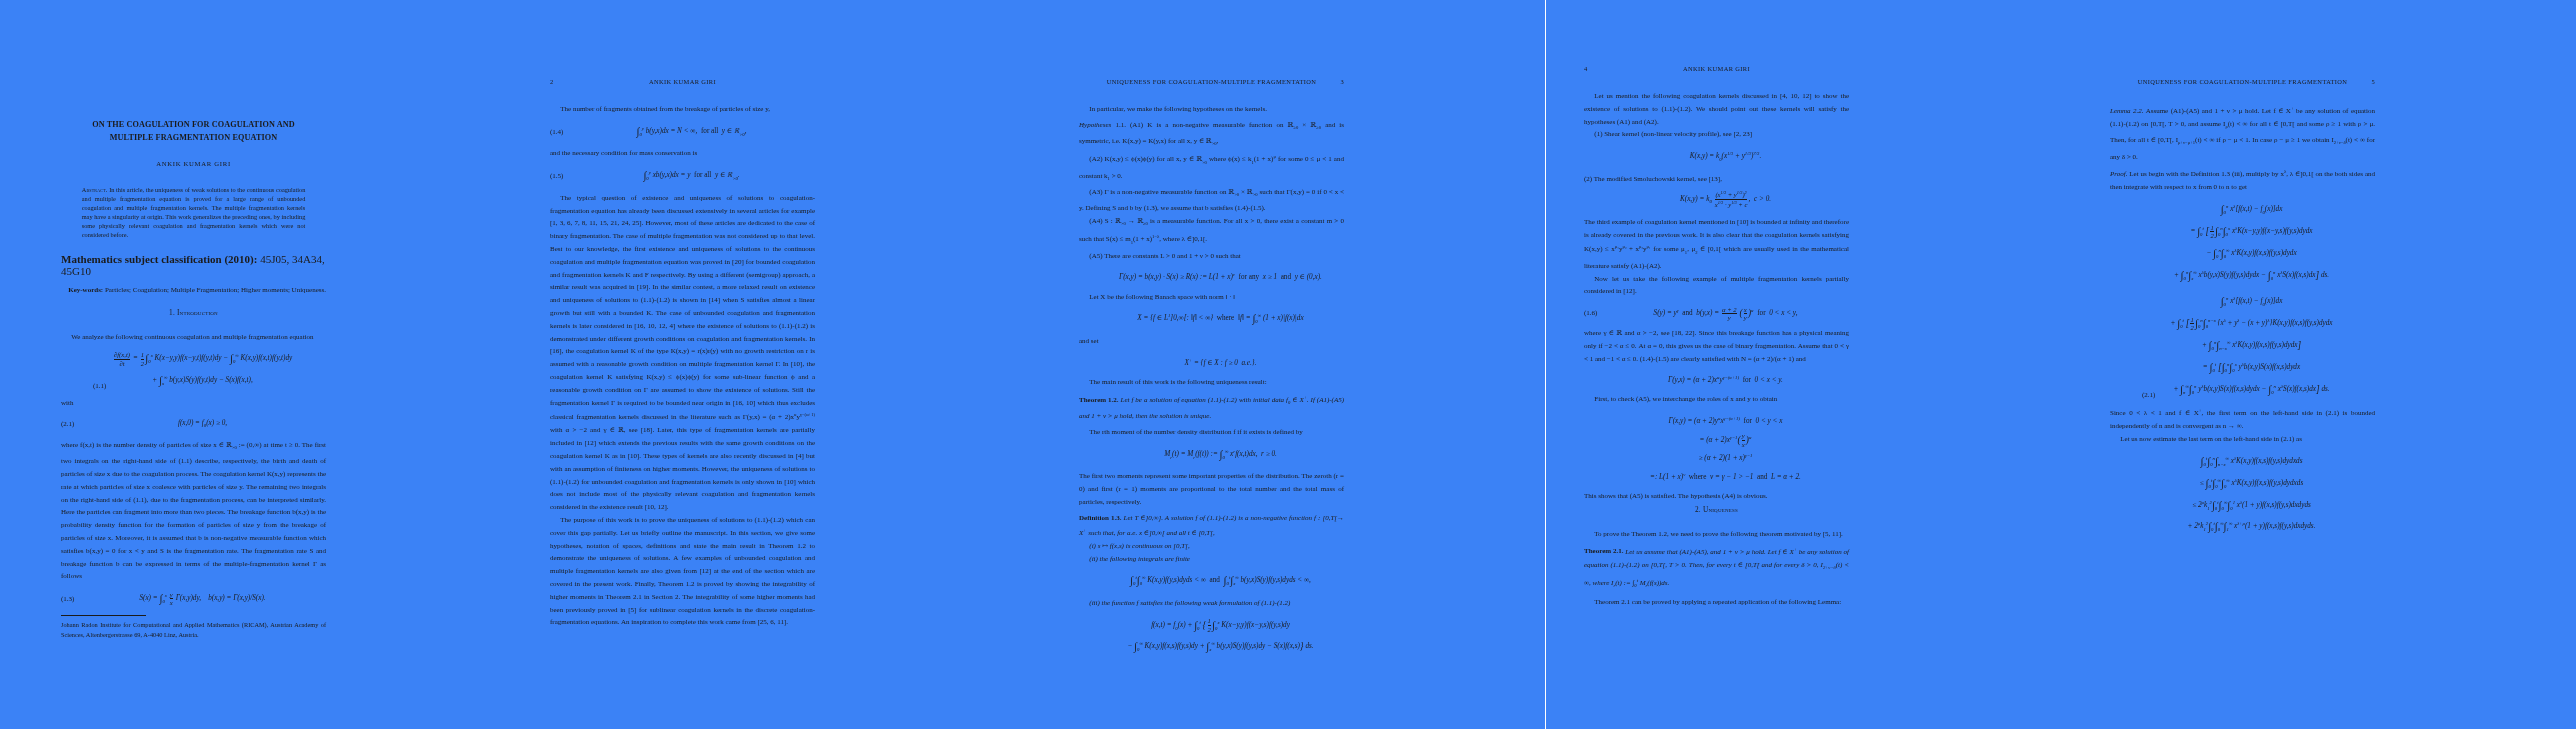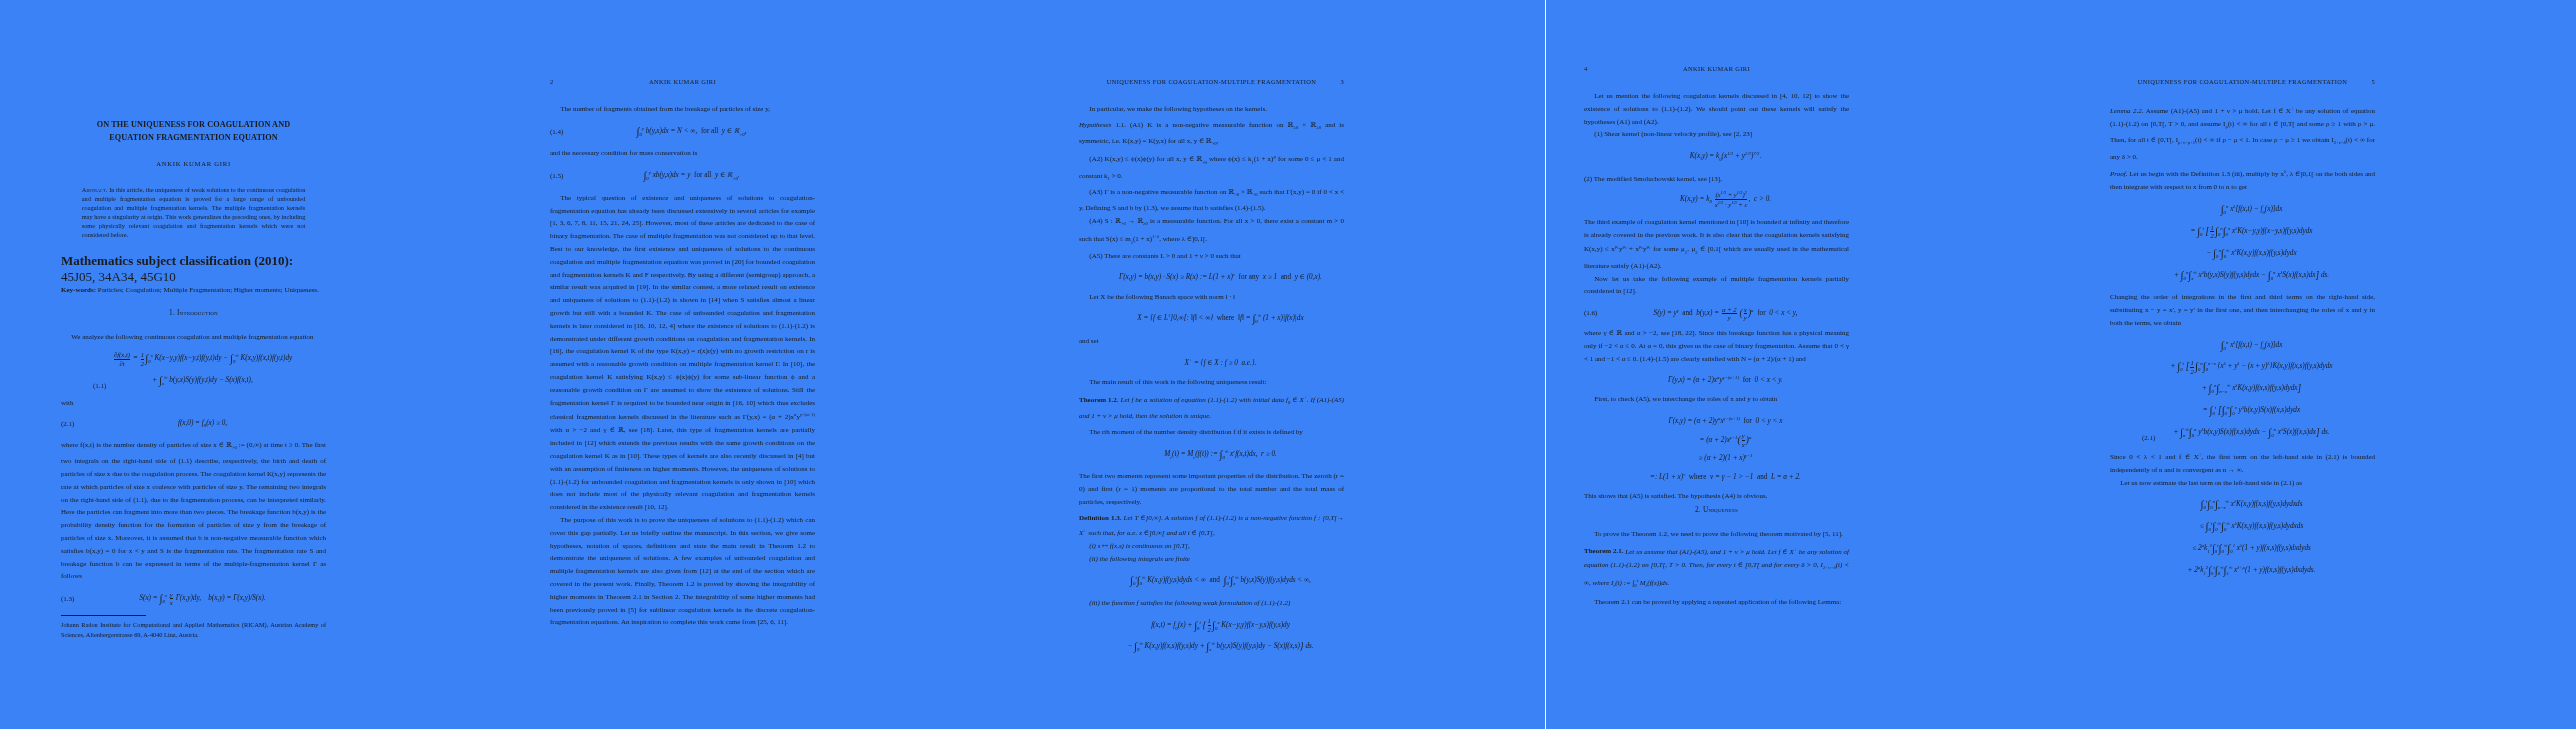--- a/index.html
+++ b/index.html
@@ -10,21 +10,21 @@
   .page{position:absolute;top:0;width:515px;height:729px;background:#3b82f6;overflow:hidden;}
   .pg1{left:0;} .pg2{left:515px;} .pg3{left:1030px;} .pg4{left:1546px;} .pg5{left:2061px;}
   .tb{position:absolute;width:265px;}
   .pg1 .tb{left:61px;top:119px;} .pg2 .tb{left:35px;top:78px;} .pg3 .tb{left:49px;top:78px;}
   .pg4 .tb{left:38px;top:65px;} .pg5 .tb{left:49px;top:78px;}
   .runhead{position:relative;font-size:6.4px;letter-spacing:0.4px;text-align:center;margin-bottom:18px;}
   .rh-left{position:absolute;left:0;top:0;} .rh-right{position:absolute;right:0;top:0;}
   .title{text-align:center;font-weight:bold;font-size:8.2px;line-height:1.55;letter-spacing:0.1px;margin:0 17px 16px;}
   .author{text-align:center;font-size:6.7px;letter-spacing:0.7px;margin:0 0 18px;}
   .abstract{margin:0 20.7px 13.4px;font-size:6.3px;line-height:9px;text-align:justify;}
-  .msc{font-size:13px;margin-bottom:1px;} .kw{font-size:7px;margin-bottom:14.6px;}
+  .msc{font-size:11px;margin-bottom:9px;} .kw{font-size:7px;margin-bottom:14.6px;text-align:right;}
   .sechead{text-align:center;font-size:7.3px;letter-spacing:0.2px;margin:2.4px 0 13.4px;}
   .para{font-size:7px;line-height:12.8px;text-align:justify;text-indent:10.3px;margin:0;}
   .ni{text-indent:0;}
   .sp{margin-top:3px;}
   .sc{font-variant:small-caps;letter-spacing:0.2px;}
   .up{font-style:normal;}
   .eqrow{position:relative;margin:4.9px 0;}
   .eqtag{position:absolute;left:0;top:50%;transform:translateY(-50%);font-size:7px;font-style:normal;}
   .eqtag.bot{top:auto;bottom:1.8px;transform:none;margin-left:32px;}
   .eqc{text-align:center;font-style:italic;font-size:7.2px;line-height:16px;padding-left:18px;}
@@ -40,21 +40,21 @@
 </style>
 </head>
 <body>
 
 <div class="canvas">
 
   <div class="stamp">arXiv:1208.0413v3  [math.AP]  25 Mar 2013</div>
 
   <div class="page pg1">
     <div class="tb">
-      <div class="title">ON THE UNIQUENESS FOR COAGULATION AND EQUATION FRAGMENTATION EQUATION</div>
+      <div class="title">ON THE COAGULATION FOR COAGULATION AND MULTIPLE FRAGMENTATION EQUATION</div>
       <div class="author">ANKIK KUMAR GIRI</div>
       <div class="abstract"><span class="sc">Abstract.</span> In this article, the uniqueness of weak solutions to the continuous coagulation and multiple fragmentation equation is proved for a large range of unbounded coagulation and multiple fragmentation kernels. The multiple fragmentation kernels may have a singularity at origin. This work generalizes the preceding ones, by including some physically relevant coagulation and fragmentation kernels which were not considered before.</div>
       <div class="msc"><b>Mathematics subject classification (2010):</b> 45J05, 34A34, 45G10</div>
       <div class="kw"><b>Key-words:</b> Particles; Coagulation; Multiple Fragmentation; Higher moments; Uniqueness.</div>
       <div class="sechead">1. <span class="sc">Introduction</span></div>
       <div class="para">We analyze the following continuous coagulation and multiple fragmentation equation</div>
       <div class="eqrow">
         <span class="eqtag bot">(1.1)</span>
         <div class="eqc"><span class="fr">
               <span>∂f(x,t)</span>
@@ -207,21 +207,20 @@
         <span class="rh-right">5</span>
       </div>
       <div class="para ni"><i>Lemma 2.2.</i> Assume (A1)-(A5) and 1 + ν &gt; μ hold. Let f ∈ X<sup>+</sup> be any solution of equation (1.1)-(1.2) on [0,T[, T &gt; 0, and assume I<sub>ρ</sub>(t) &lt; ∞ for all t ∈ [0,T[ and some ρ ≥ 1 with ρ &gt; μ. Then, for all t ∈ [0,T[, I<sub>ρ+ν−μ+1</sub>(t) &lt; ∞ if ρ − μ &lt; 1. In case ρ − μ ≥ 1 we obtain I<sub>2+ν−δ</sub>(t) &lt; ∞ for any δ &gt; 0.</div>
       <div class="para ni sp"><i>Proof.</i> Let us begin with the Definition 1.3 (iii), multiply by x<sup>λ</sup>, λ ∈]0,1[ on the both sides and then integrate with respect to x from 0 to n to get</div>
       <div class="eqrow">
         <div class="eqc"><span class="ig">∫</span><sub>0</sub><sup>n</sup> x<sup>λ</sup>[f(x,t) − f<sub>0</sub>(x)]dx<br>= <span class="ig">∫</span><sub>0</sub><sup>t</sup> <span class="big">[</span><span class="fr">
               <span>1</span>
               <span class="de">2</span>
             </span><span class="ig">∫</span><sub>0</sub><sup>n</sup><span class="ig">∫</span><sub>0</sub><sup>x</sup> x<sup>λ</sup>K(x−y,y)f(x−y,s)f(y,s)dydx<br>− <span class="ig">∫</span><sub>0</sub><sup>n</sup><span class="ig">∫</span><sub>0</sub><sup>∞</sup> x<sup>λ</sup>K(x,y)f(x,s)f(y,s)dydx<br>+ <span class="ig">∫</span><sub>0</sub><sup>n</sup><span class="ig">∫</span><sub>x</sub><sup>∞</sup> x<sup>λ</sup>b(y,x)S(y)f(y,s)dydx − <span class="ig">∫</span><sub>0</sub><sup>n</sup> x<sup>λ</sup>S(x)f(x,s)dx<span class="big">]</span> ds.</div>
       </div>
-      <div class="para ni">Changing the order of integrations in the first and third terms on the right-hand side, substituting x − y = x′, y = y′ in the first one, and then interchanging the roles of x and y in both the terms, we obtain</div>
       <div class="eqrow">
         <span class="eqtag bot">(2.1)</span>
         <div class="eqc"><span class="ig">∫</span><sub>0</sub><sup>n</sup> x<sup>λ</sup>[f(x,t) − f<sub>0</sub>(x)]dx<br>+ <span class="ig">∫</span><sub>0</sub><sup>t</sup> <span class="big">[</span><span class="fr">
               <span>1</span>
               <span class="de">2</span>
             </span><span class="ig">∫</span><sub>0</sub><sup>n</sup><span class="ig">∫</span><sub>0</sub><sup>n−x</sup> {x<sup>λ</sup> + y<sup>λ</sup> − (x + y)<sup>λ</sup>}K(x,y)f(x,s)f(y,s)dydx<br>+ <span class="ig">∫</span><sub>0</sub><sup>n</sup><span class="ig">∫</span><sub>n−x</sub><sup>∞</sup> x<sup>λ</sup>K(x,y)f(x,s)f(y,s)dydx<span class="big">]</span><br>= <span class="ig">∫</span><sub>0</sub><sup>t</sup> <span class="big">[</span><span class="ig">∫</span><sub>0</sub><sup>n</sup><span class="ig">∫</span><sub>0</sub><sup>x</sup> y<sup>λ</sup>b(x,y)S(x)f(x,s)dydx<br>+ <span class="ig">∫</span><sub>n</sub><sup>∞</sup><span class="ig">∫</span><sub>0</sub><sup>n</sup> y<sup>λ</sup>b(x,y)S(x)f(x,s)dydx − <span class="ig">∫</span><sub>0</sub><sup>n</sup> x<sup>λ</sup>S(x)f(x,s)dx<span class="big">]</span> ds.</div>
       </div>
       <div class="para ni">Since 0 &lt; λ &lt; 1 and f ∈ X<sup>+</sup>, the first term on the left-hand side in (2.1) is bounded independently of n and is convergent as n → ∞.</div>
       <div class="para">Let us now estimate the last term on the left-hand side in (2.1) as</div>
       <div class="eqrow">

